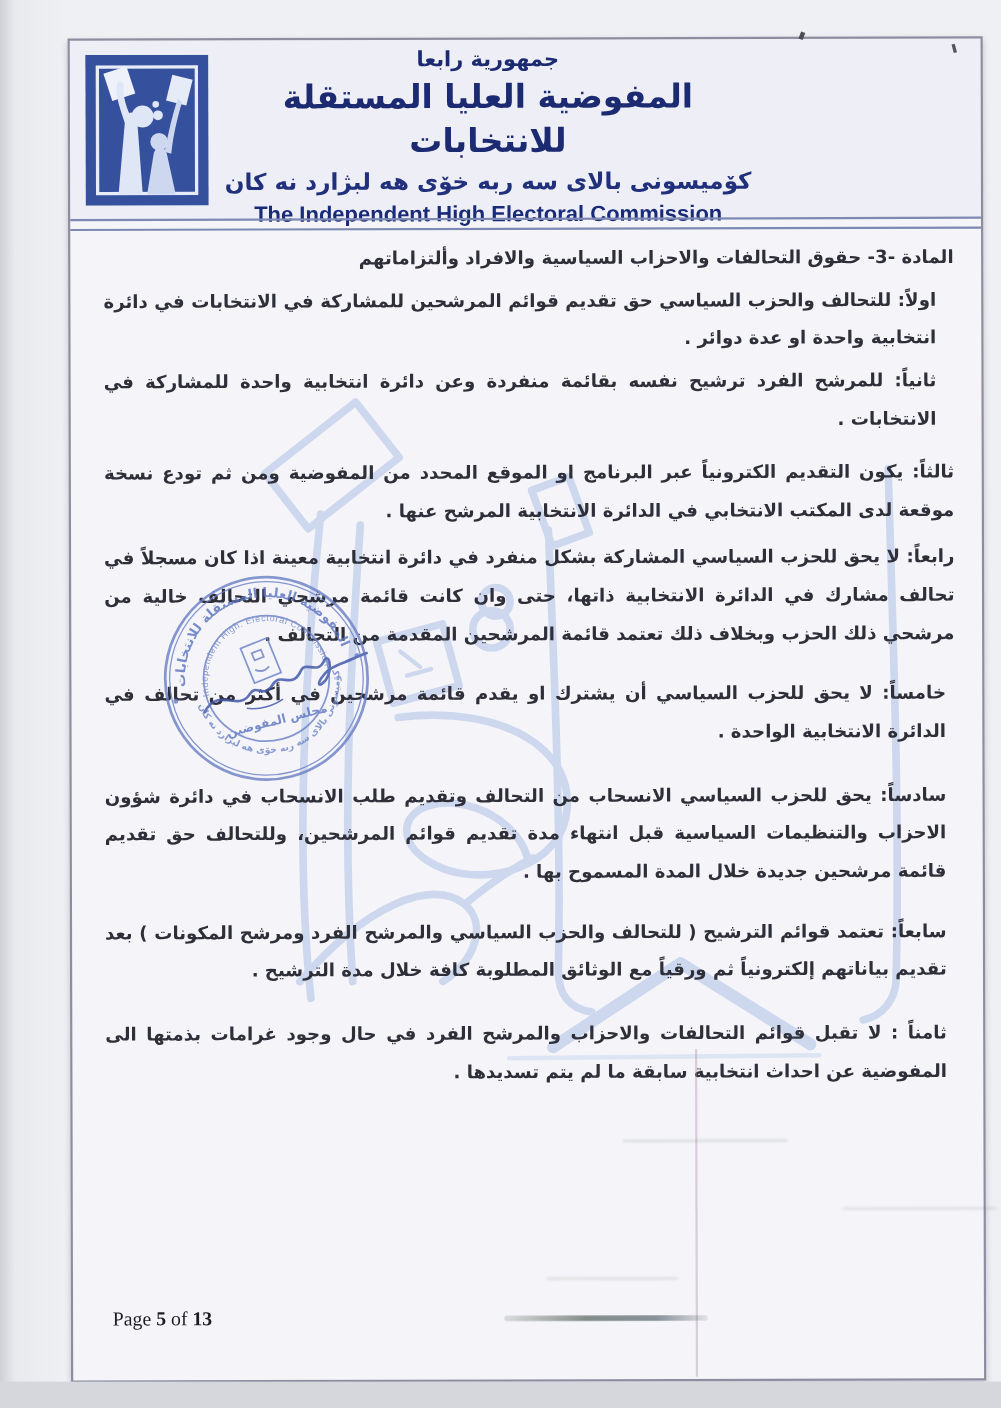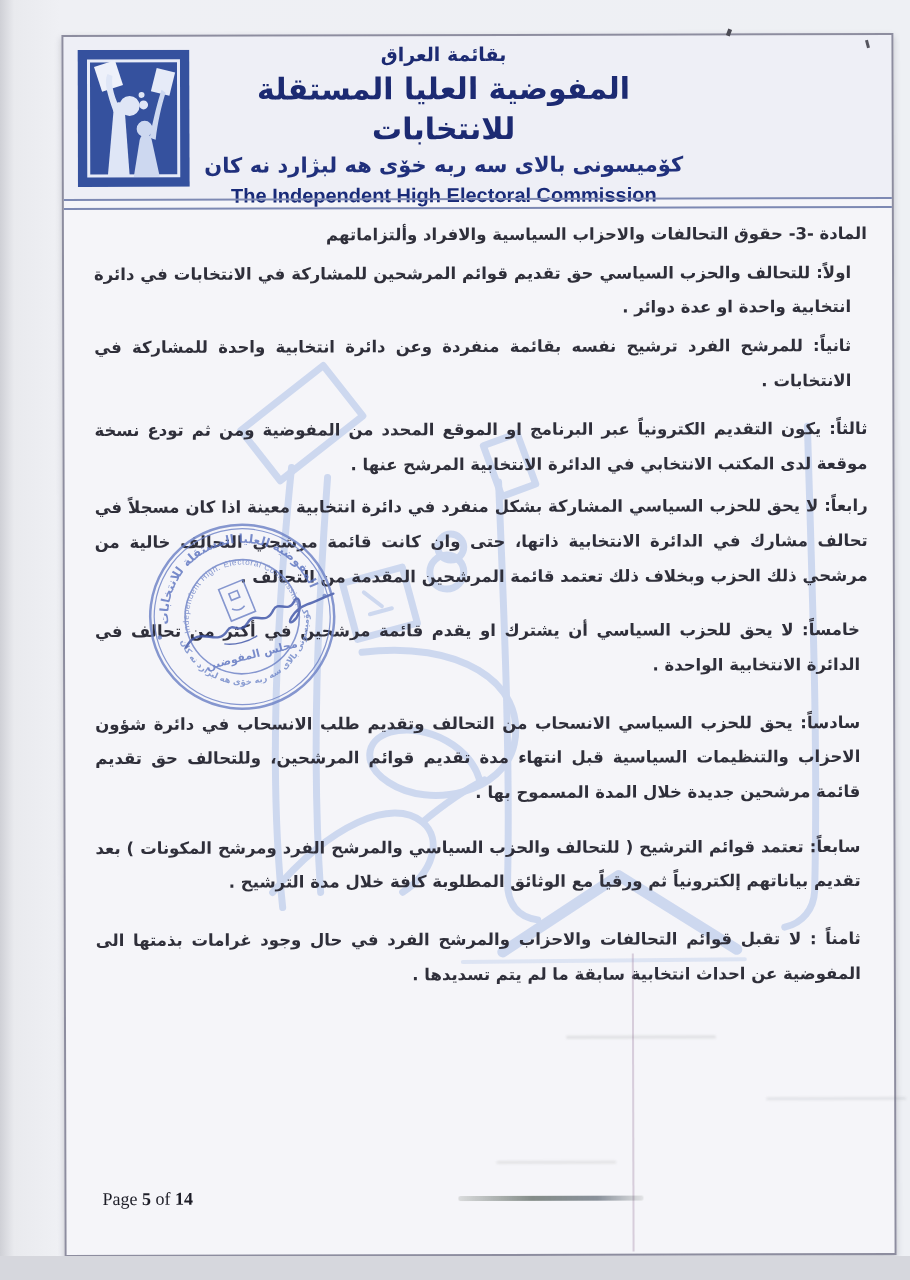--- a/index.html
+++ b/index.html
@@ -82,21 +82,21 @@
       <path d="M36 62 C30 45 26 32 30 24 L35 26 C33 36 38 50 43 60 Z" fill="#dfe6f6"></path>
       <circle cx="52" cy="56" r="10" fill="#dfe6f6"></circle>
 
       <path d="M56 127 L62 90 C64 82 72 82 74 90 L82 127 Z" fill="#cdd8f0"></path>
       <path d="M72 88 C76 68 80 52 84 40 L88 43 C84 56 80 72 78 90 Z" fill="#cdd8f0"></path>
       <circle cx="67" cy="79" r="8" fill="#cdd8f0"></circle>
       <circle cx="64" cy="45" r="3" fill="#dfe6f6"></circle>
       <circle cx="66" cy="55" r="4.5" fill="#dfe6f6"></circle>
     </svg>
     <div class="hdr-text">
-      <div class="hdr-country">بقائمة العراق</div>
+      <div class="hdr-country">جمهورية رابعا</div>
       <div class="hdr-ar">المفوضية العليا المستقلة للانتخابات</div>
       <div class="hdr-ku">كۆميسونى بالاى  سه ربه خۆى هه لبژارد نه كان</div>
       <div class="hdr-en">The Independent High Electoral Commission</div>
     </div>
   </div>
   <div class="hdr-sep"></div>
 
   <svg class="watermark" viewBox="0 0 660 620" fill="none" stroke="#aec1e8" stroke-width="7" stroke-linecap="round" stroke-linejoin="round">
     <rect x="38" y="39" width="105" height="64" transform="rotate(-38 90 71)"></rect>
     <rect x="280" y="86" width="36" height="54" transform="rotate(-20 298 113)"></rect>
@@ -158,21 +158,21 @@
 
     <path d="M 58 128 C 76 108 88 136 102 122 C 110 114 113 130 124 119 C 134 109 140 128 152 113 C 158 105 166 120 174 110 C 182 100 181 124 168 129 C 160 132 170 118 186 116 C 196 115 204 113 214 112" fill="none" stroke="#3f55a8" stroke-width="2.4" stroke-linecap="round"></path>
     <path d="M 96 134 c 10 4 24 4 34 0" fill="none" stroke="#3f55a8" stroke-width="1.4"></path>
     <text x="120" y="155" text-anchor="middle" fill="#5d74c0" font-size="11" font-weight="bold" font-family="DejaVu Sans, sans-serif">مجلس المفوضين</text>
   </svg>
 
   <div class="footer">
     <span>Page</span>
     <b>5</b>
     <span>of</span>
-    <b>14</b>
+    <b>13</b>
   </div>
 
   <div class="crease"></div>
   <div class="smudge smudge1"></div>
   <div class="smudge smudge2"></div>
   <div class="smudge smudge3"></div>
   <div class="smudge smudge4"></div>
 </div>
 
 <div class="below-page"></div>

